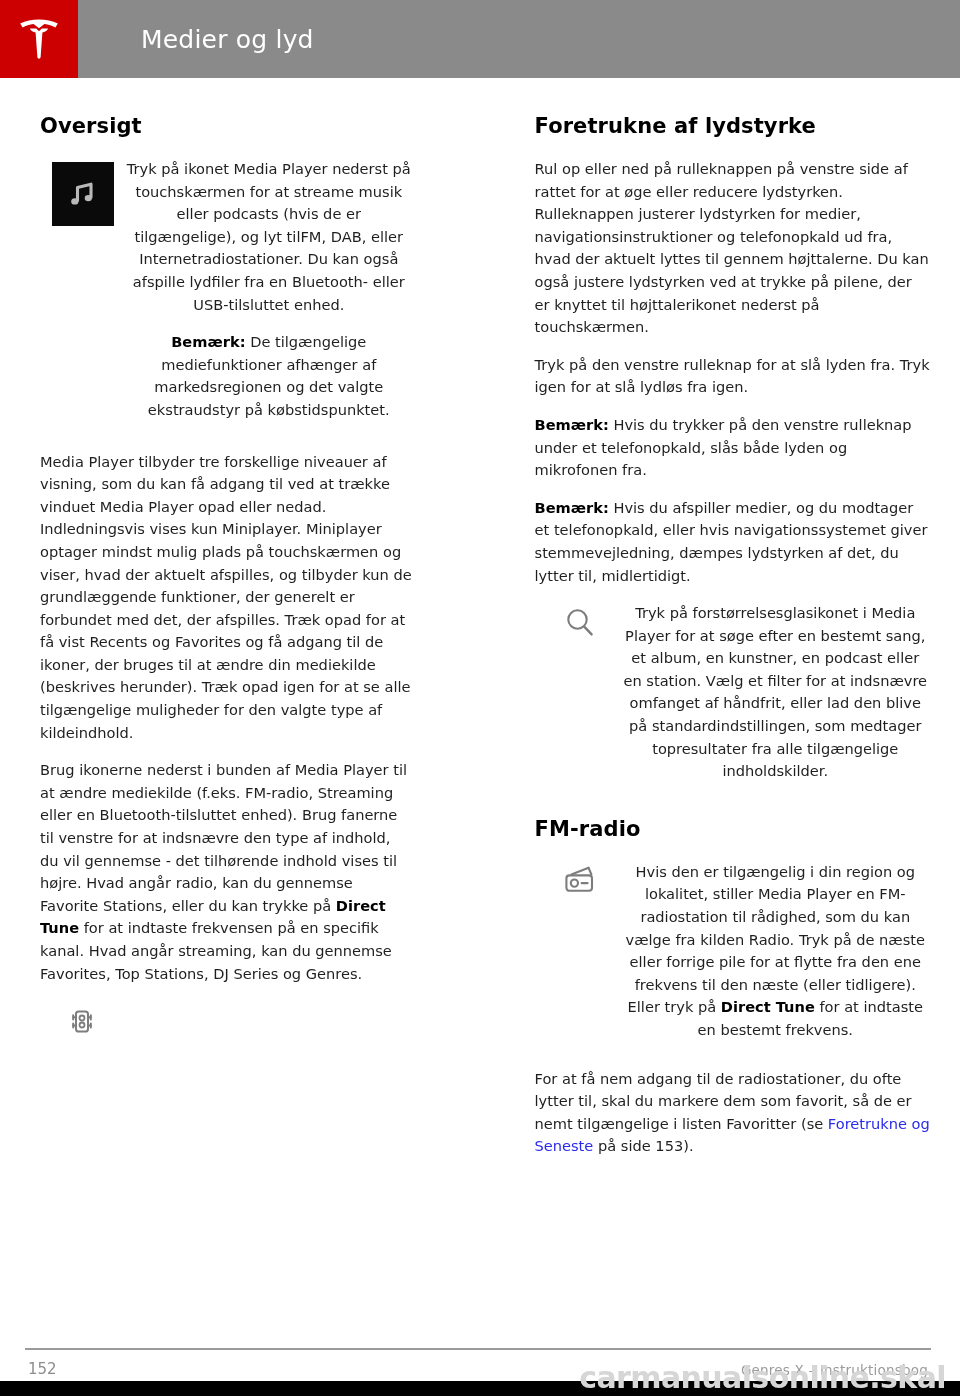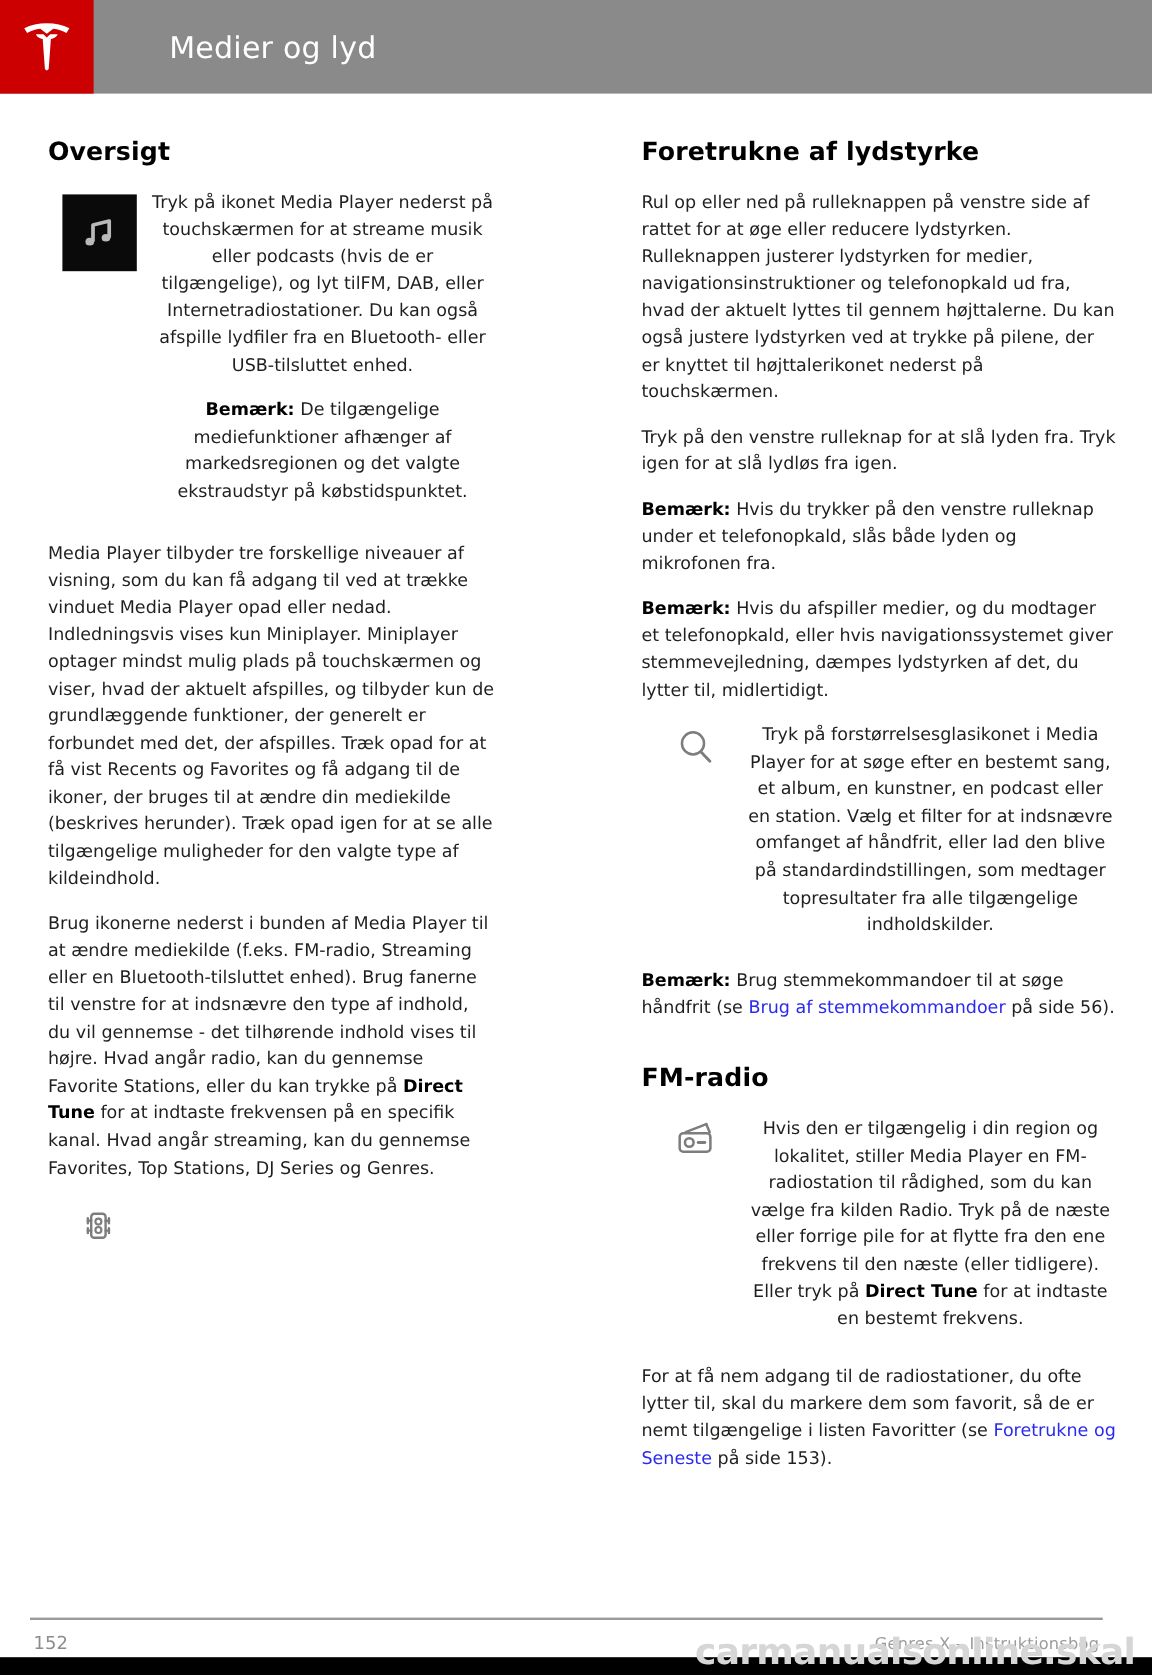--- a/index.html
+++ b/index.html
@@ -115,21 +115,21 @@
     background: #0a0a0a;
     display: flex;
     align-items: center;
     justify-content: center;
   }
 
   
   .footer {
     position: absolute;
     left: 0;
-    right: 16px;
+    right: 4px;
     top: 1348px;
     height: 48px;
   }
   .footer-rule {
     position: absolute;
     left: 25px;
     right: 25px;
     top: 0;
     height: 2px;
     background: #9a9a9a;
@@ -250,21 +250,20 @@
               <circle cx="14.5" cy="13.5" r="9.2" fill="none" stroke="#7d7d7d" stroke-width="2.1"></circle>
               <path d="M21.2 20.6 L28.6 28.4" stroke="#7d7d7d" stroke-width="2.4" stroke-linecap="round"></path>
             </svg>
           </span>
         </div>
         <div class="icon-text">
           <p class="body">Tryk på forstørrelsesglasikonet i Media Player for at søge efter en bestemt sang, et album, en kunstner, en podcast eller en station. Vælg et filter for at indsnævre omfanget af håndfrit, eller lad den blive på standardindstillingen, som medtager topresultater fra alle tilgængelige indholdskilder.</p>
         </div>
       </div>
 
-      <p class="body" style="margin-top:24px"><span class="strong">Bemærk:</span><span> Brug stemmekommandoer til at søge håndfrit (se </span><span class="link">Brug af stemmekommandoer</span><span> på side 56).</span></p>
 
       <h2 class="section-title spaced">FM-radio</h2>
 
       <div class="icon-block">
         <div class="icon-cell right-indent">
           <span>
             <svg width="34" height="32" viewBox="0 0 34 32" aria-hidden="true">
               <path d="M8.4 9.5 L25.6 2.8" stroke="#7d7d7d" stroke-width="2.1" stroke-linecap="round"></path>
               <path d="M25.6 2.8 L28.4 9.5" stroke="#7d7d7d" stroke-width="2.1" stroke-linecap="round"></path>
               <rect x="3.4" y="10.4" width="25.6" height="15.4" rx="3" fill="none" stroke="#7d7d7d" stroke-width="2.1"></rect>

